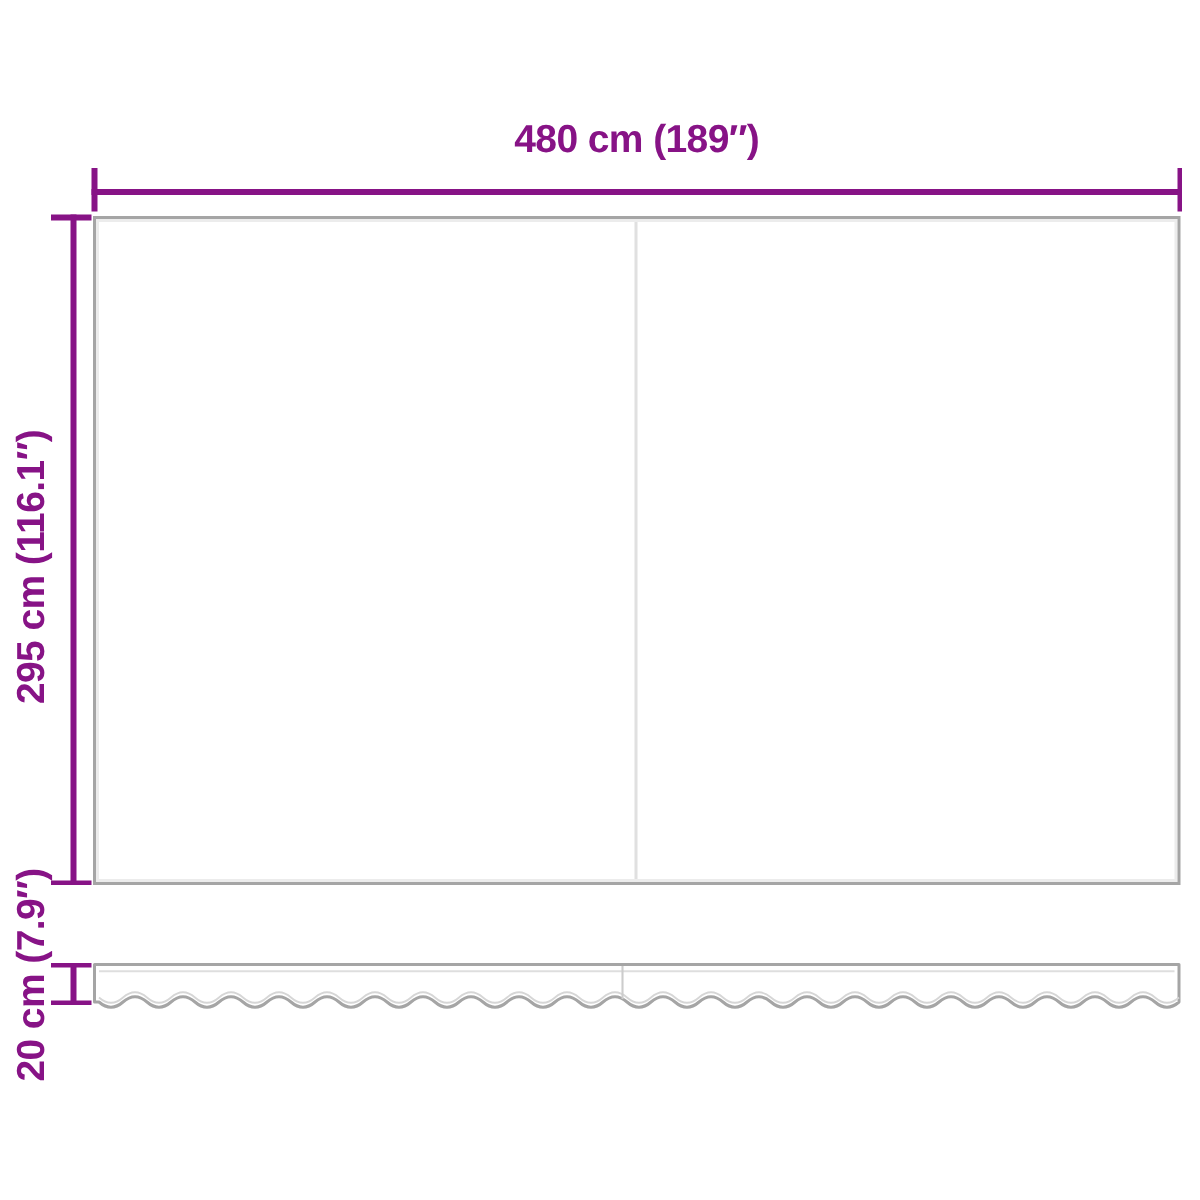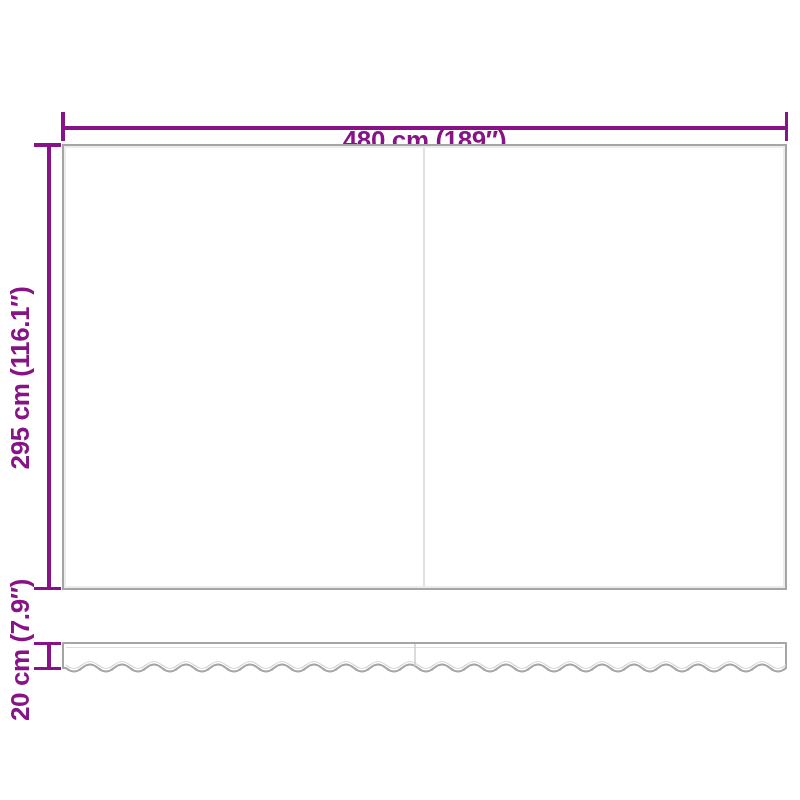--- a/index.html
+++ b/index.html
@@ -27,21 +27,21 @@
     white-space:nowrap;
   }
   .dim-line,.dim-tick{
     position:absolute;
     background:var(--dimension-accent);
   }
 
   
   .width-label{
     position:absolute;left:62px;top:79px;width:725px;
-    text-align:center;line-height:1;margin-top:48px;
+    text-align:center;line-height:1;
   }
   .width-line{left:61px;top:126px;width:727px;height:3.5px;}
   .width-tick-left{left:61px;top:112px;width:3.5px;height:29px;}
   .width-tick-right{left:784.5px;top:112px;width:3.5px;height:29px;}
 
   
   .height-line{left:47px;top:143px;width:3.5px;height:447px;}
   .height-tick-top{left:34px;top:143px;width:27px;height:3.5px;}
   .height-tick-bottom{left:34px;top:586.5px;width:27px;height:3.5px;}
   .height-label-wrap{

